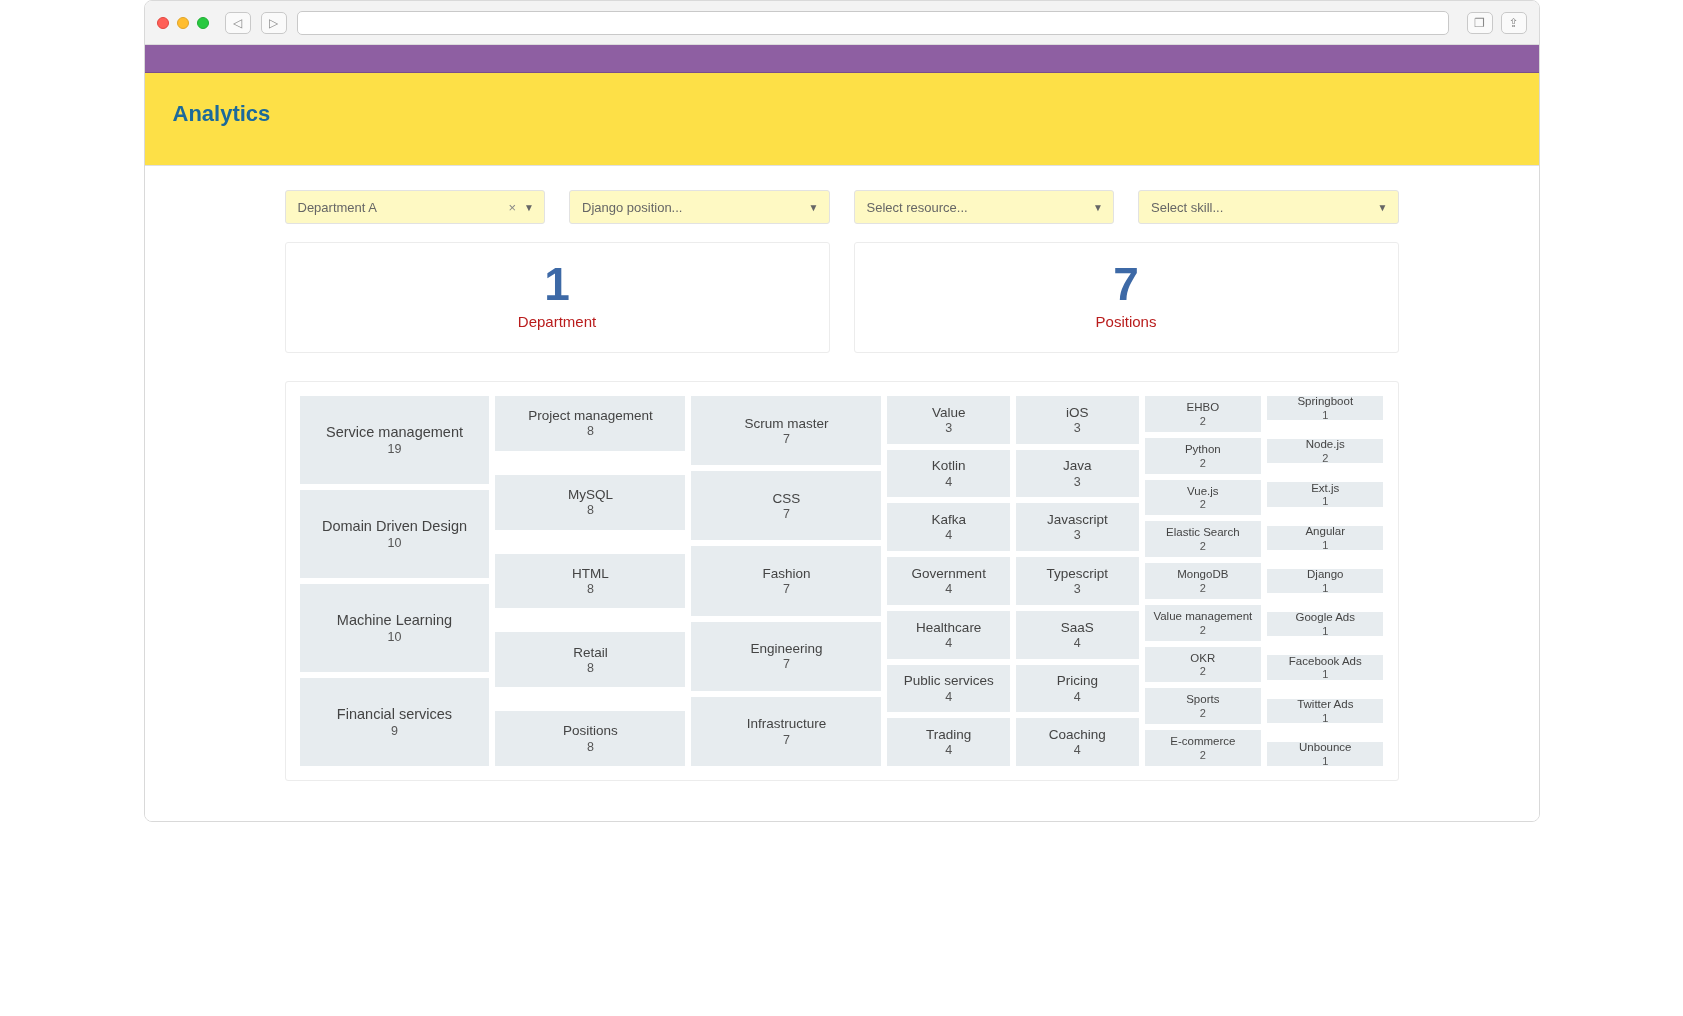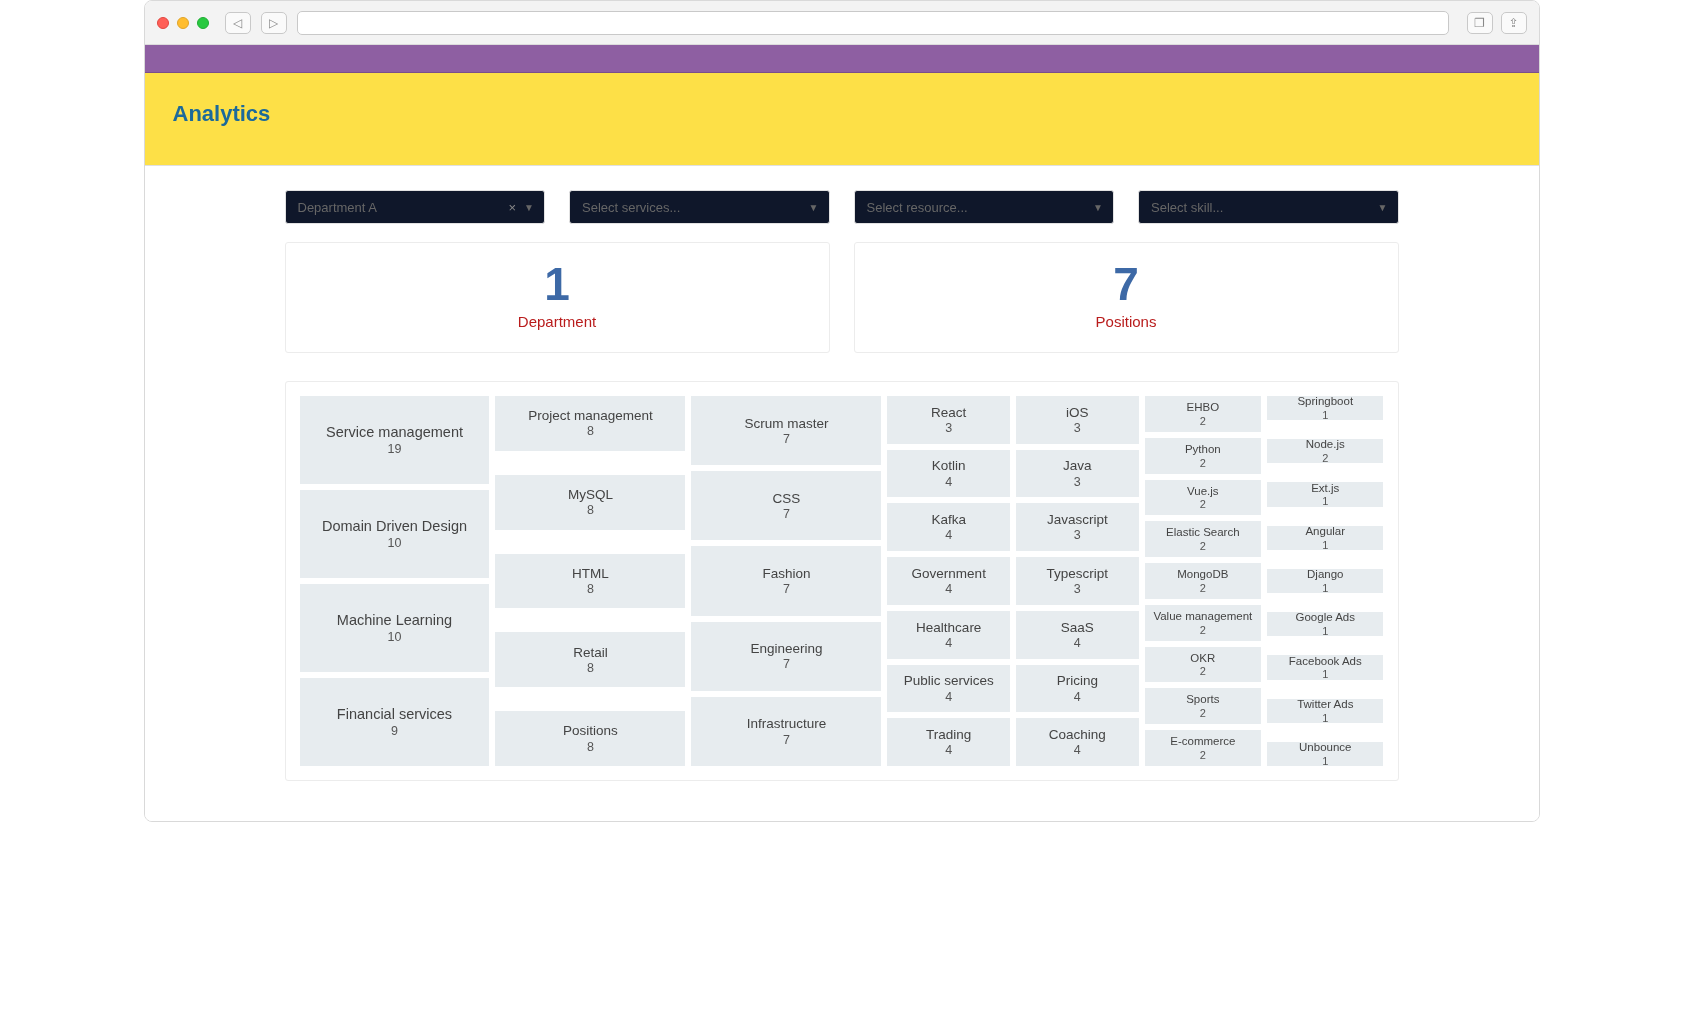--- a/index.html
+++ b/index.html
@@ -65,21 +65,21 @@
     display: flex;
     gap: 24px;
     padding: 0 140px;
     margin-bottom: 18px;
   }
   .filter {
     flex: 1;
     border: 1px solid #e2e2e2;
     border-radius: 3px;
     height: 34px;
-    background: #0f172a;
+    background: #fef9c3;
     display: flex;
     align-items: center;
     padding: 0 12px;
     font-size: 13px;
     color: #666;
     position: relative;
   }
   .filter .clear-x {
     position: absolute; right: 28px; color: #888; font-size: 13px;
   }
@@ -176,21 +176,21 @@
 
   <div class="content">
 
     <div class="filter-row">
       <div class="filter">
         <span>Department A</span>
         <span class="clear-x">×</span>
         <span class="caret">▼</span>
       </div>
       <div class="filter">
-        <span>Select services...</span>
+        <span>Django position...</span>
         <span class="caret">▼</span>
       </div>
       <div class="filter">
         <span>Select resource...</span>
         <span class="caret">▼</span>
       </div>
       <div class="filter">
         <span>Select skill...</span>
         <span class="caret">▼</span>
       </div>
@@ -266,21 +266,21 @@
               <div class="tile-name">Engineering</div>
               <div class="tile-count">7</div>
             </div>
             <div class="tile">
               <div class="tile-name">Infrastructure</div>
               <div class="tile-count">7</div>
             </div>
           </div>
           <div class="col c4">
             <div class="tile">
-              <div class="tile-name">React</div>
+              <div class="tile-name">Value</div>
               <div class="tile-count">3</div>
             </div>
             <div class="tile">
               <div class="tile-name">Kotlin</div>
               <div class="tile-count">4</div>
             </div>
             <div class="tile">
               <div class="tile-name">Kafka</div>
               <div class="tile-count">4</div>
             </div>

